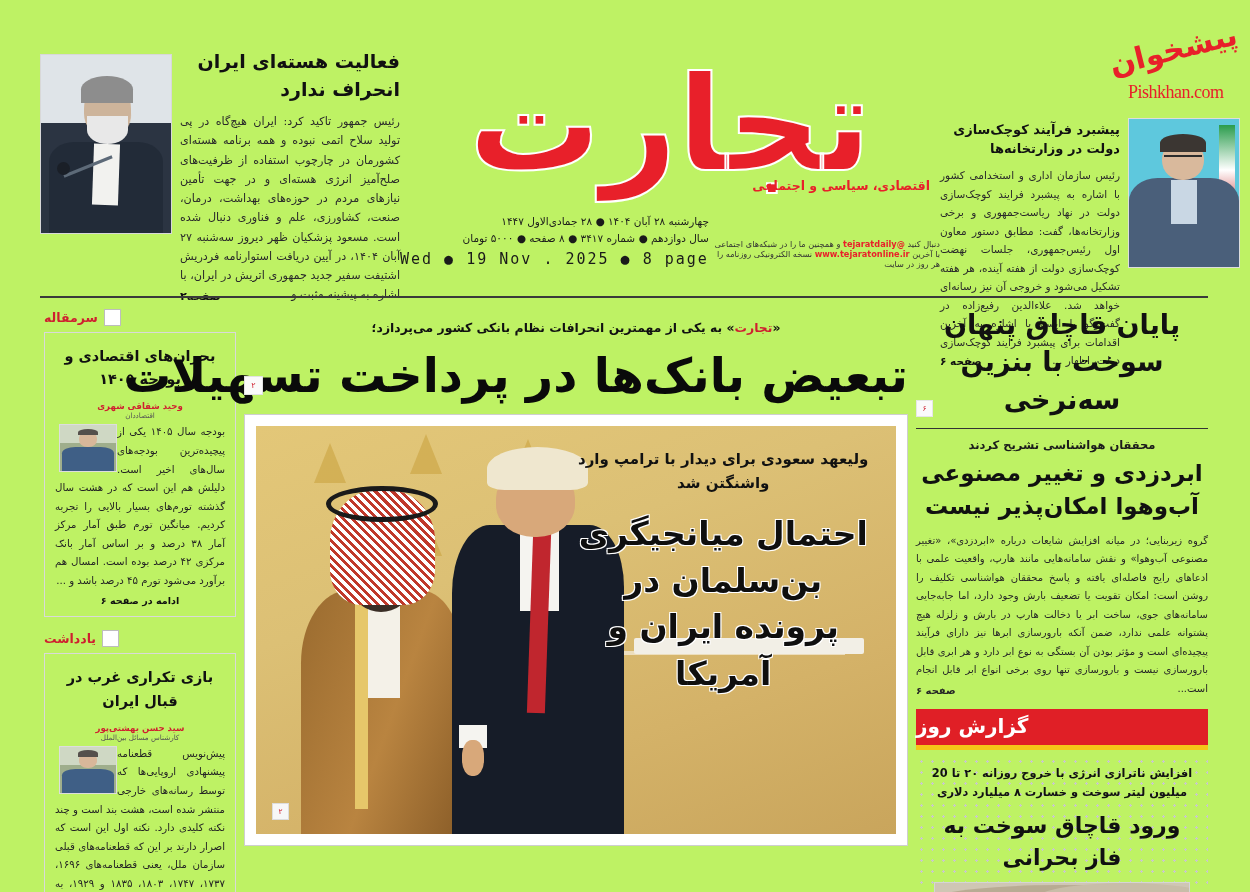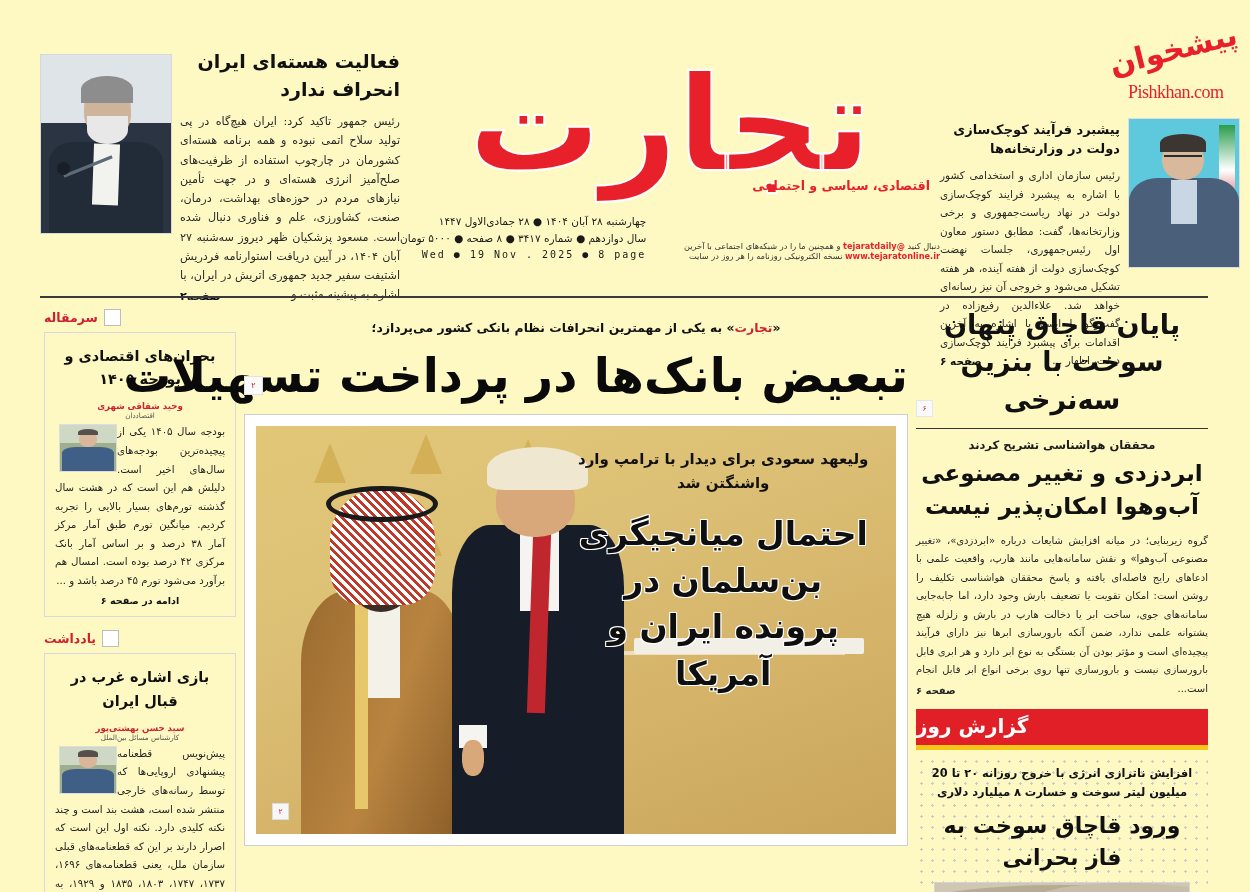--- a/index.html
+++ b/index.html
@@ -2,21 +2,21 @@
 <html lang="fa" dir="rtl"><head>
 <meta charset="utf-8">
 <style>
   * { box-sizing: border-box; margin: 0; padding: 0; }
   html, body {
     width: 1250px; height: 892px;
     background: #ffffff;
     font-family: "DejaVu Sans", "Liberation Sans", sans-serif;
     overflow: hidden;
   }
-  .page { position: relative; width: 1250px; height: 892px; background:#fef9c3; }
+  .page { position: relative; width: 1250px; height: 892px; background:#bef264; }
 
   
   .top-row { position:absolute; left:40px; top:36px; width:1200px; height:250px; display:flex; flex-direction:row-reverse; }
 
   
   .blk-nuclear { width:360px; display:flex; flex-direction:row-reverse; gap:8px; padding-top:12px; }
   .nuclear-photo {
     width:132px; height:180px; flex:0 0 132px; margin-top:6px;
     background:
       radial-gradient(circle at 52% 34%, #d8c3ae 0 16%, transparent 17%),
@@ -47,21 +47,21 @@
     text-shadow: 0 0 0 #e8202a;
     direction:rtl; user-select:none;
   }
   .yellow-swoosh { position:absolute; left:calc(50% - 155px); bottom:8px; width:290px; height:26px; background:#fcc20a; border-radius:0 0 14px 14px; z-index:-1; }
   .tagline {
     position:absolute; right:10px; bottom:18px; color:#e8202a; font-size:12.5px; font-weight:bold;
   }
   .masthead-meta { width:100%; display:flex; flex-direction:row-reverse; justify-content:space-between; align-items:flex-end; margin-top:2px; }
   .meta-left { text-align:right; direction:rtl; }
   .meta-left div { font-size:10.5px; color:#1a1a1a; line-height:1.62; white-space:nowrap; }
-  .meta-left .eng { font-family:"DejaVu Sans Mono","Liberation Mono",monospace; letter-spacing:2px; font-size:10px; direction:ltr; }
+  .meta-left .eng { font-family:"DejaVu Sans Mono","Liberation Mono",monospace; letter-spacing:2px; font-size:15px; direction:ltr; }
   .meta-right { font-size:8.2px; color:#333; text-align:right; padding-bottom:2px; }
   .meta-right .url { color:#e8202a; font-weight:bold; }
 
   
   .blk-gov { width:300px; display:flex; flex-direction:row-reverse; gap:8px; }
   .gov-text { flex:1; text-align:right; padding-top:56px; }
   .gov-title { font-size:13px; font-weight:bold; line-height:1.48; color:#111; letter-spacing:-0.3px;margin-top:28px; }
   .gov-body { font-size:10.5px; line-height:1.76; color:#2a2a2a; text-align:justify; margin-top:8px; }
   .gov-left { width:112px; flex:0 0 112px; position:relative; }
   .pishkhan {
@@ -258,21 +258,21 @@
         <div class="side-more">ادامه در صفحه ۶</div>
       </div>
     </div>
 
     <div class="side-sec">
       <div class="side-head">
         <span class="lbl">یادداشت</span>
         <span class="sq"></span>
       </div>
       <div class="side-box">
-        <div class="side-title">بازی اشاره غرب در قبال ایران</div>
+        <div class="side-title">بازی تکراری غرب در قبال ایران</div>
         <div class="side-author">سید حسن بهشتی‌پور</div>
         <div class="side-role">کارشناس مسائل بین‌الملل</div>
         <div class="side-photo">
           <div class="b"></div>
             <div class="h"></div>
             <div class="hr2"></div>
         </div>
         <div class="side-body">پیش‌نویس قطعنامه پیشنهادی اروپایی‌ها که توسط رسانه‌های خارجی منتشر شده است، هشت بند است و چند نکته کلیدی دارد. نکته اول این است که اصرار دارند بر این که قطعنامه‌های قبلی سازمان ملل، یعنی قطعنامه‌های ۱۶۹۶، ۱۷۳۷، ۱۷۴۷، ۱۸۰۳، ۱۸۳۵ و ۱۹۲۹، به طور کامل بازگشته و ایران باید موظف شود مفاد آن قطعنامه‌ها را اجرایی کند. در این برنامه‌ها از ...</div>
 
       </div>

